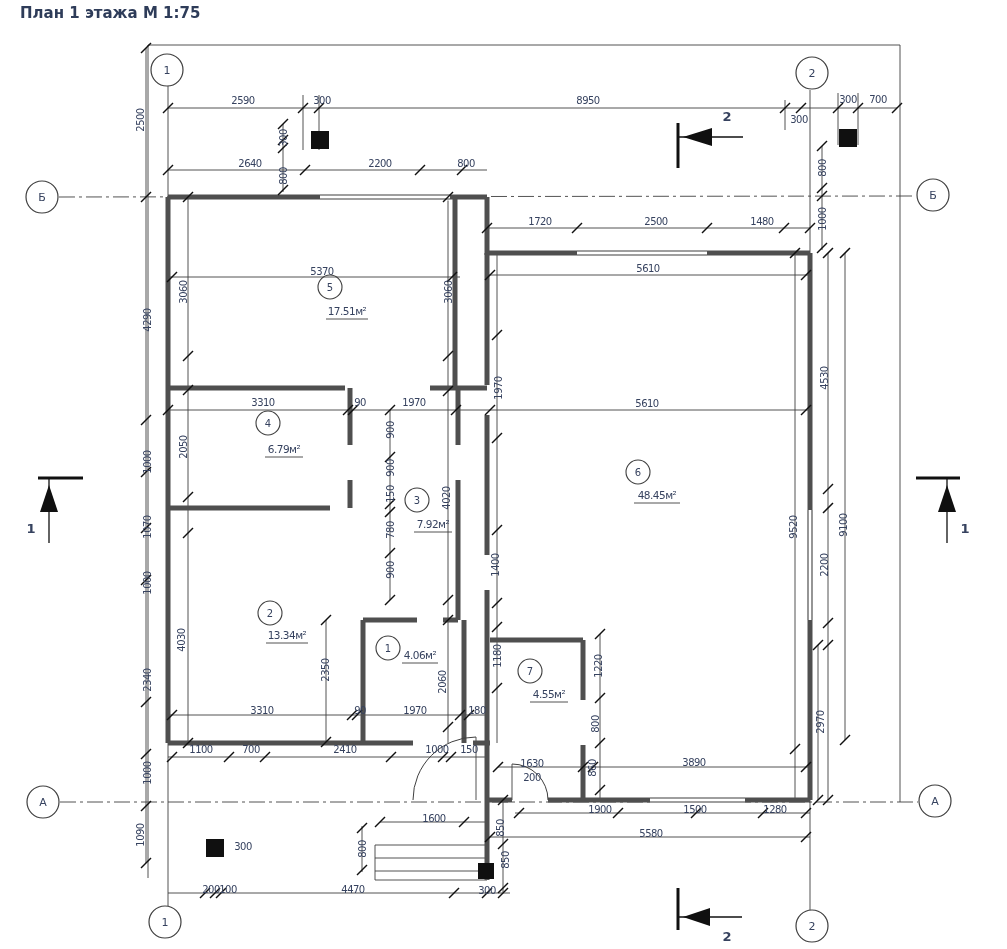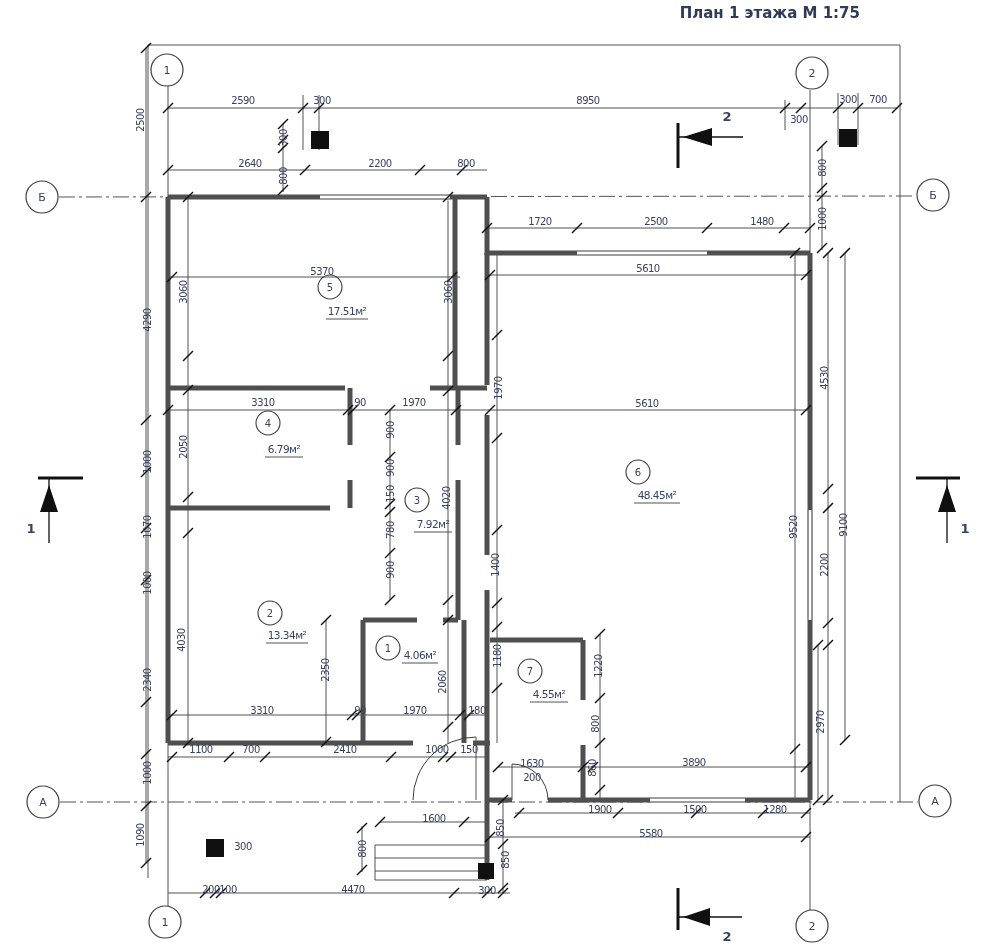--- a/index.html
+++ b/index.html
@@ -1,17 +1,17 @@
 <!DOCTYPE html>
 <html><head>
 <meta charset="utf-8">
 <style>
   html,body{margin:0;padding:0;background:#fff;}
   body{width:1007px;height:949px;position:relative;font-family:"DejaVu Sans",sans-serif;overflow:hidden;}
-  #title{position:absolute;left:0;top:4px;width:860px;text-align:right;font-size:15px;font-weight:bold;color:#2e3c59;letter-spacing:0px;}
+  #title{position:absolute;left:0;top:4px;width:860px;text-align:left;font-size:15px;font-weight:bold;color:#2e3c59;letter-spacing:0px;padding-left:20px;}
   svg{position:absolute;left:0;top:0;}
   svg text{font-family:"DejaVu Sans",sans-serif;}
 </style>
 </head>
 <body>
 
 <div id="title">План 1 этажа М 1:75</div>
 
 <svg id="plan" width="1007" height="949" viewBox="0 0 1007 949" xmlns="http://www.w3.org/2000/svg">
     <line x1="168" y1="86" x2="168" y2="906" stroke="#3f3f3f" stroke-width="0.9"></line>

